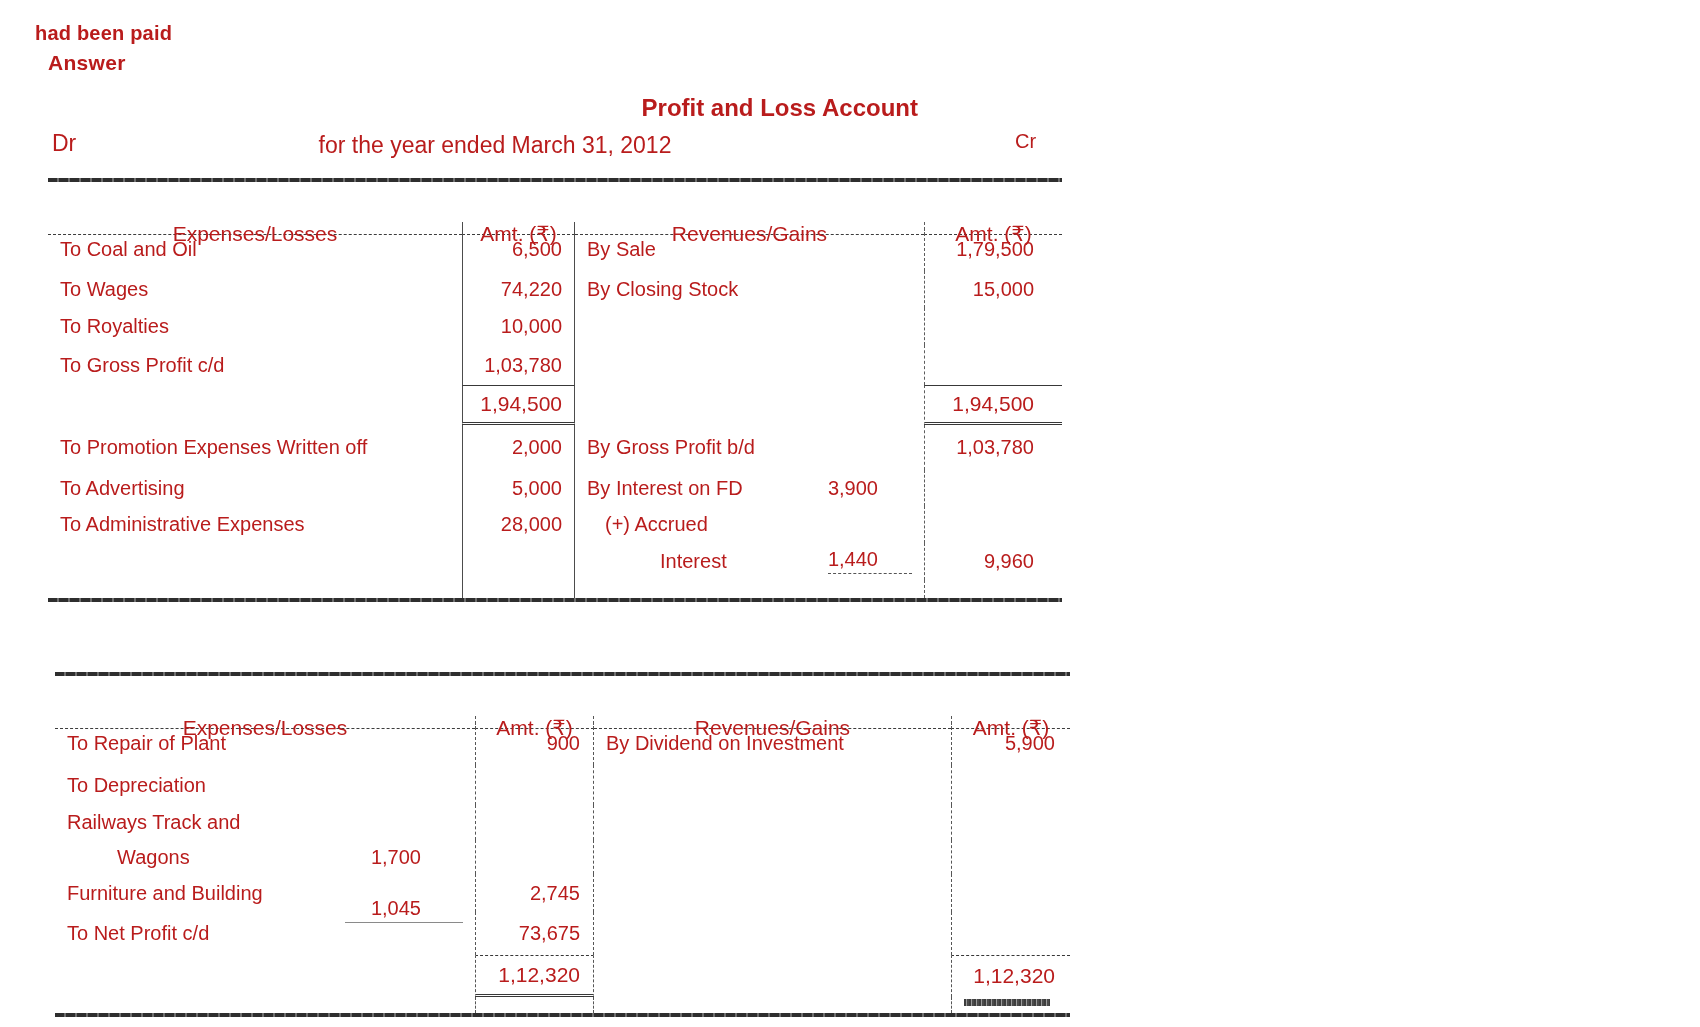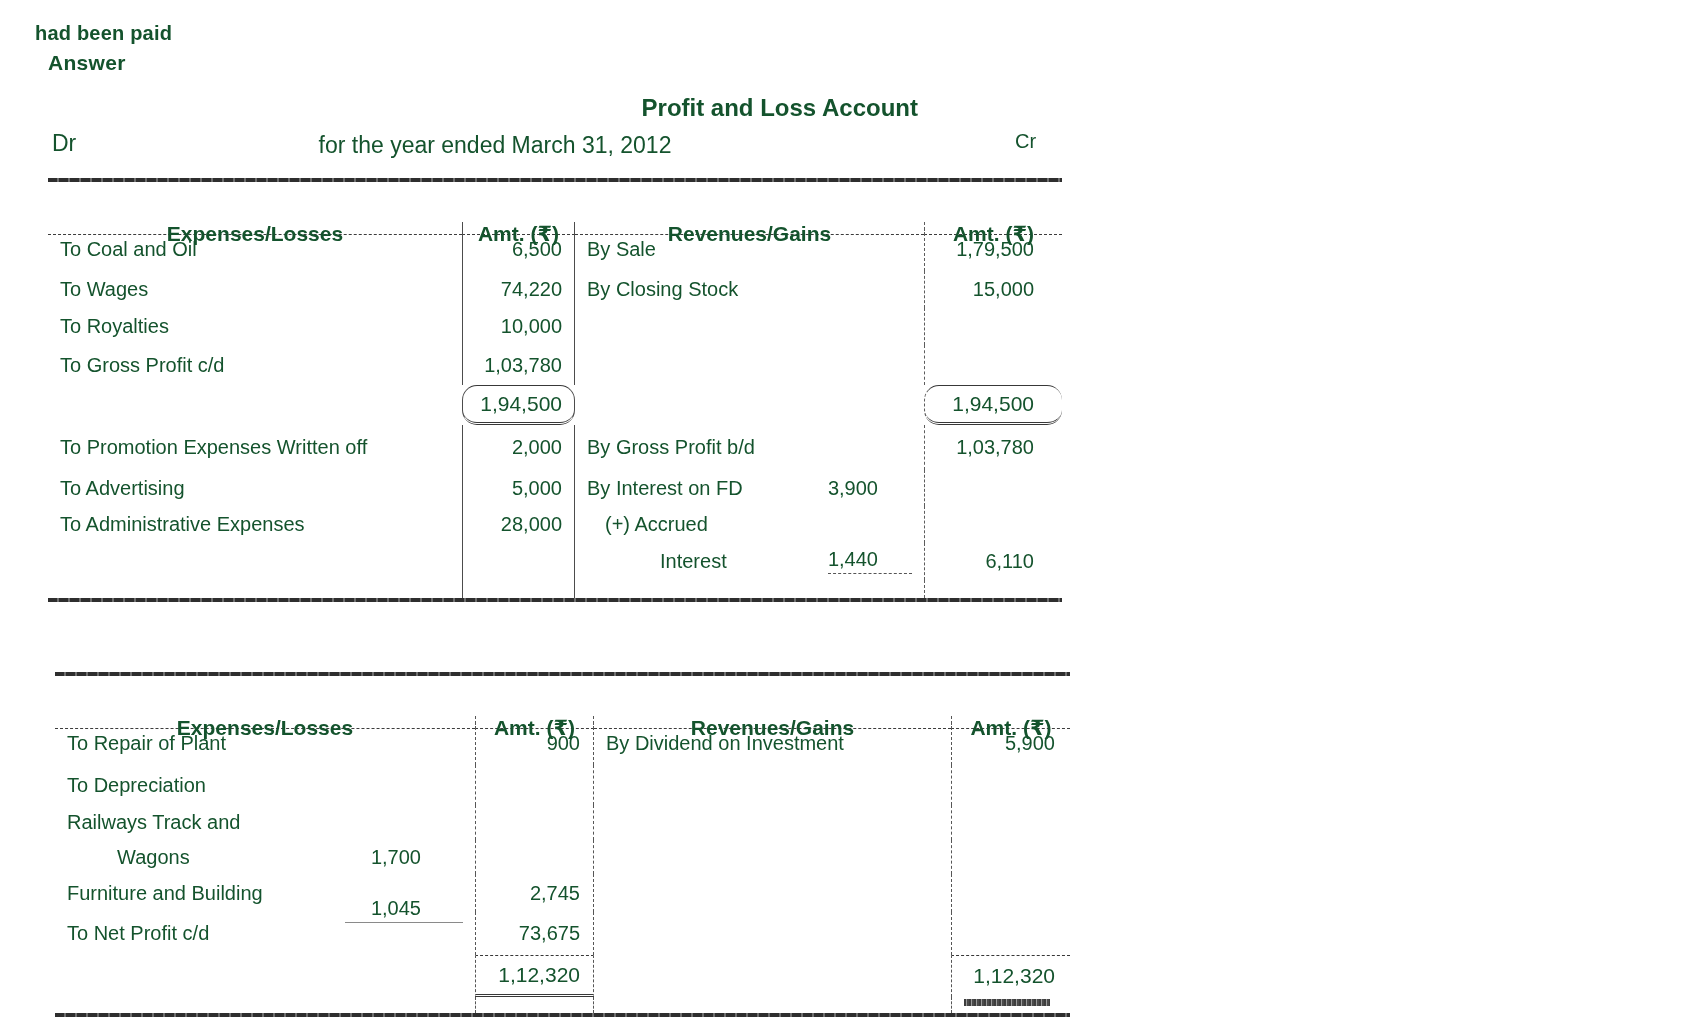--- a/index.html
+++ b/index.html
@@ -1,18 +1,18 @@
 <!DOCTYPE html>
 <html><head>
 <meta charset="utf-8">
 <style>
   html,body{margin:0;padding:0;background:#ffffff;}
   .page{
     position:relative;width:1700px;height:1027px;background:#ffffff;overflow:hidden;
-    font-family:"Liberation Sans","DejaVu Sans",sans-serif;color:#14532d;
+    font-family:"Liberation Sans","DejaVu Sans",sans-serif;color:#b91c1c;
   }
   .abs{position:absolute;}
   .pre-line{left:35px;top:22px;font-size:20px;font-weight:700;letter-spacing:.2px;}
   .answer{left:48px;top:51px;font-size:21px;font-weight:700;letter-spacing:.3px;}
   .title{left:48px;top:94px;width:870px;text-align:right;font-size:24px;font-weight:700;}
   .subtitle{left:60px;top:132px;width:870px;text-align:center;font-size:23px;}
   .dr{left:52px;top:130px;font-size:23px;}
   .cr{left:1015px;top:130px;font-size:20px;}
 
   .twrap{position:absolute;}
@@ -20,37 +20,37 @@
   .t2{left:55px;top:672px;width:1015px;}
   .heavy{height:4px;background:repeating-linear-gradient(90deg,#2e2e2e 0 9px,#6e6e6e 9px 11px);}
   .grid{display:grid;}
   .g1{grid-template-columns:414px 113px 349px 138px;
       grid-template-rows:46px 43px 37px 37px 40px 40px 45px 36px 37px 37px 18px;}
   .g2{grid-template-columns:420px 119px 357px 119px;
       grid-template-rows:46px 43px 40px 35px 34px 38px 43px 42px 16px;}
 
   .cell{display:flex;align-items:center;box-sizing:border-box;
         padding:0 12px;font-size:20px;line-height:1.05;white-space:nowrap;}
-  .hdr{justify-content:center;font-weight:700;font-size:21px;
+  .hdr{justify-content:center;font-weight:400;font-size:21px;
        border-bottom:1px dashed #3c3c3c;padding-top:12px;margin-top:40px;}
   .amt{justify-content:flex-end;font-variant-numeric:tabular-nums;}
 
   
   .g1 .c2{border-left:1px solid #4c4c4c;border-right:1px solid #4c4c4c;}
   .g1 .c4{border-left:1px dashed #5c5c5c;}
   
   .g2 .c2{border-left:1px dashed #565656;border-right:1px dashed #565656;}
   .g2 .c4{border-left:1px dashed #565656;}
 
   .g1 .c2.amt{padding-right:12px;}
   .g1 .c4.amt{padding-right:28px;}
   .g2 .c2.amt{padding-right:13px;}
   .g2 .c4.amt{padding-right:15px;}
 
-  .tot{border-top:1px solid #383838;border-bottom:3px double #383838;font-size:21px;border-radius:15px;}
+  .tot{border-top:1px solid #383838;border-bottom:3px double #383838;font-size:21px;}
   .tot2{border-top:1px dashed #383838;border-bottom:3px double #383838;font-size:21px;}
   .tot2.nobot{border-bottom:none;}
 
   .pl20{padding-left:30px;}   
   .pl75{padding-left:85px;}   
   .pl50{padding-left:62px;}   
 
   .sub{margin-left:auto;padding-right:34px;}
   .udash{border-bottom:1px dashed #555;padding-bottom:3px;}
   .sub2{margin-left:auto;width:118px;padding-right:42px;text-align:right;box-sizing:border-box;}
@@ -122,21 +122,21 @@
       <div class="cell c2 amt">28,000</div>
       <div class="cell c3 pl20">(+) Accrued</div>
       <div class="cell c4"></div>
 
       <div class="cell c1"></div>
       <div class="cell c2"></div>
       <div class="cell c3 pl75">
         <span>Interest</span>
         <span class="sub udash">1,440</span>
       </div>
-      <div class="cell c4 amt">6,110</div>
+      <div class="cell c4 amt">9,960</div>
 
       <div class="cell c1"></div>
       <div class="cell c2"></div>
       <div class="cell c3"></div>
       <div class="cell c4"></div>
     </div>
     <div class="heavy"></div>
   </div>
 
   <div class="twrap t2">

